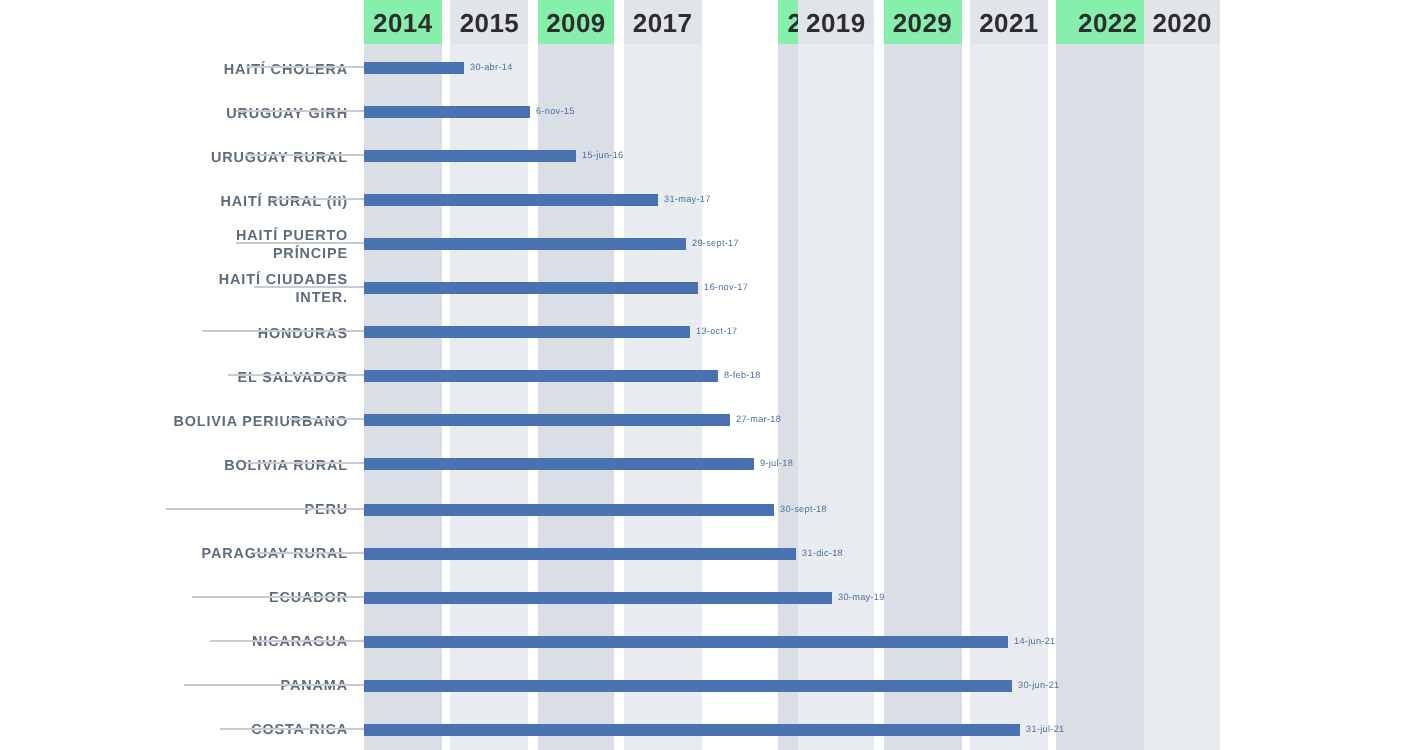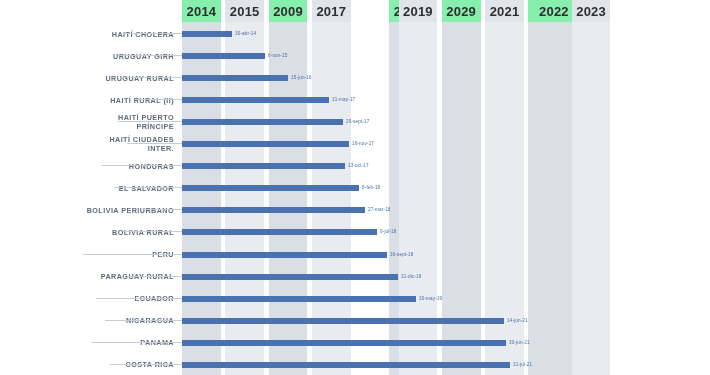--- a/index.html
+++ b/index.html
@@ -127,21 +127,21 @@
       </div>
       <div class="year-col shade-a" style="left: 528.4px; width: 51px;">
         <div class="col-body"></div>
         <div class="col-head">
           <span>2022</span>
         </div>
       </div>
       <div class="year-col shade-b" style="left: 571.7px; width: 38.8px;">
         <div class="col-body"></div>
         <div class="col-head">
-          <span>2023</span>
+          <span>2020</span>
         </div>
       </div>
     </div>
 
   <div id="rows">
       <div class="row" style="top: 22px;">
         <div class="row-label">
           <span>HAITÍ CHOLERA</span>
         </div>
         <div class="leader" style="left: 122.55px; width: 59.45px;"></div>

